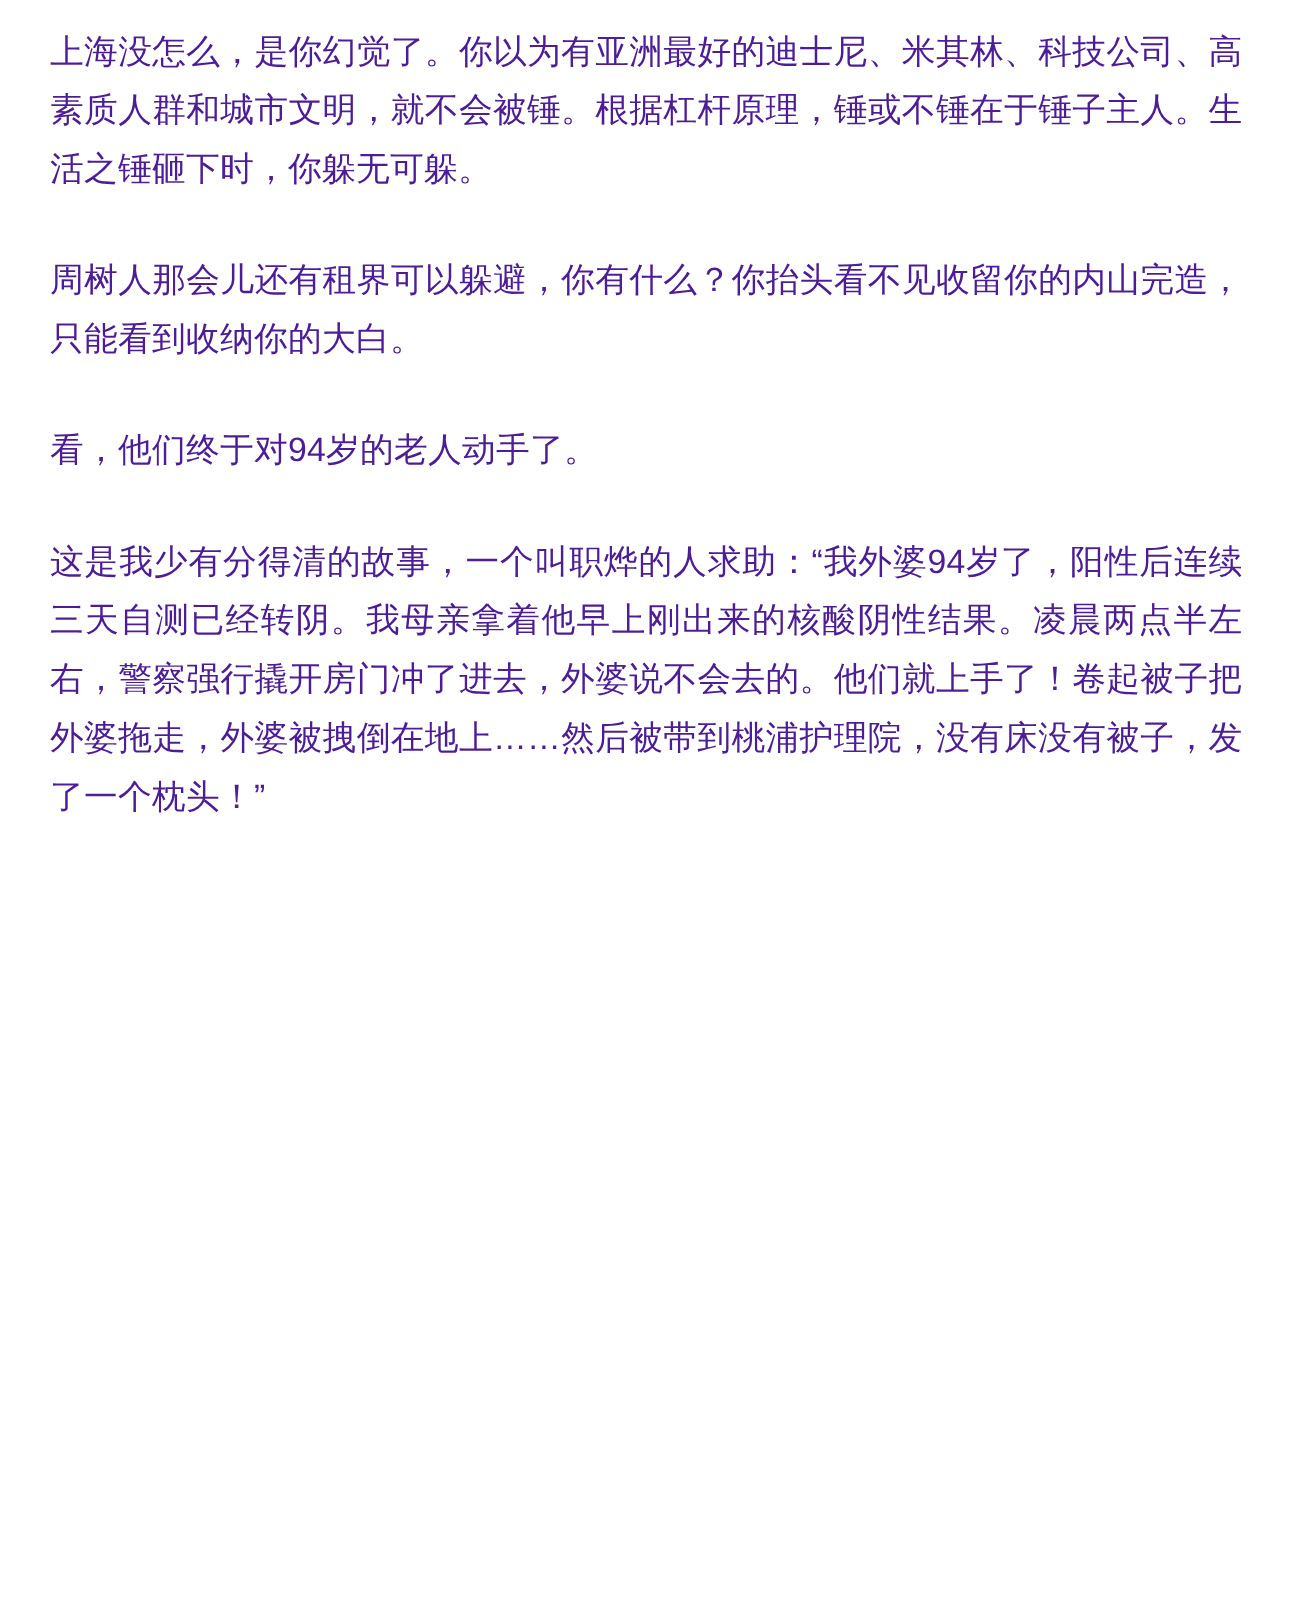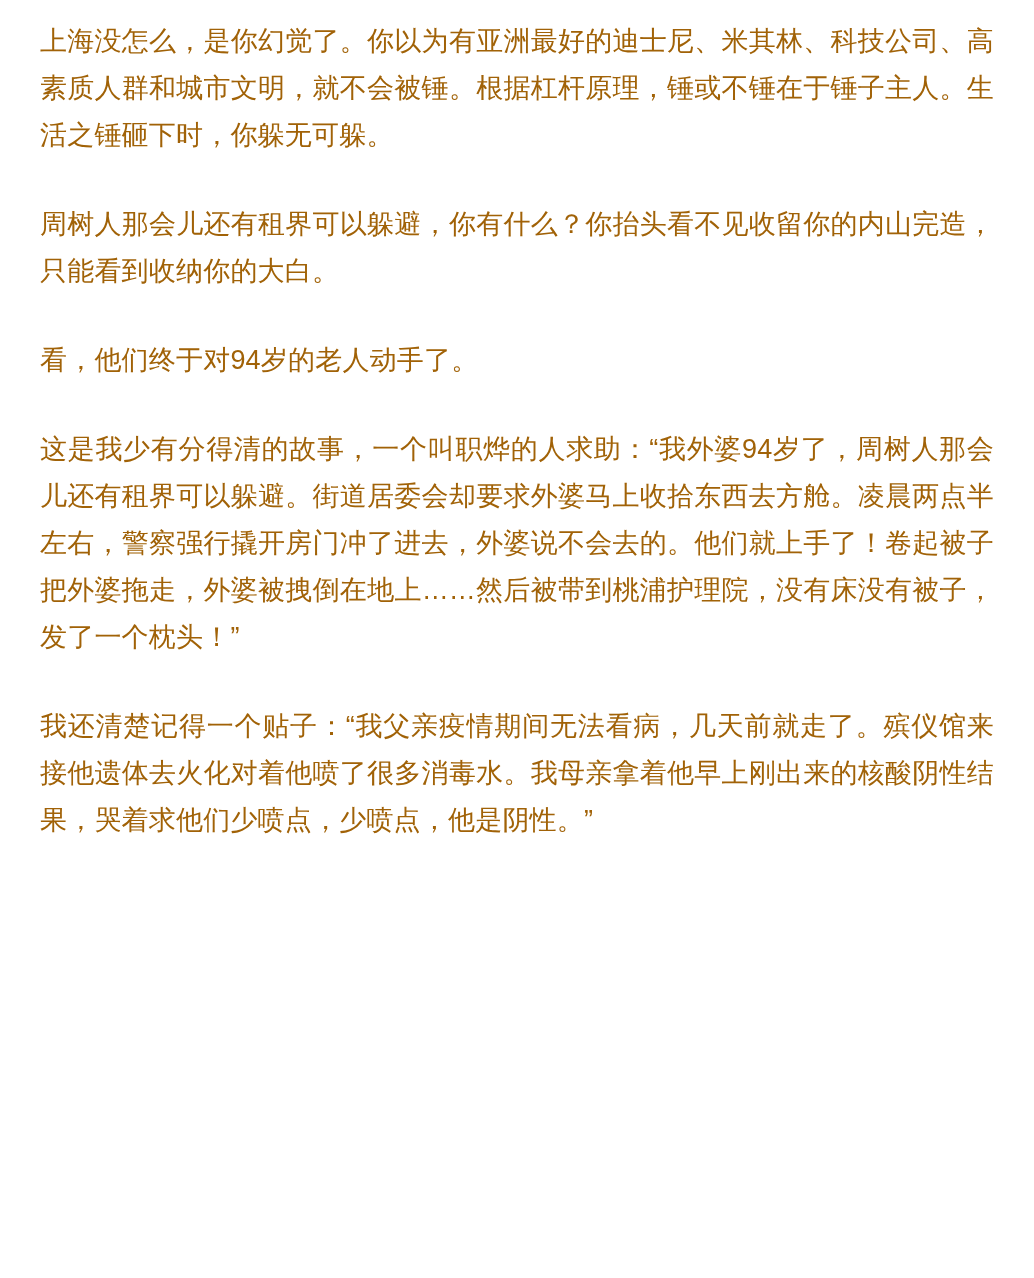--- a/index.html
+++ b/index.html
@@ -19,30 +19,29 @@
     width: 1034px;
     padding: 18px 40px 0 40px;
   }
   .para {
     font-size: 27px;
     line-height: 47px;
     letter-spacing: 0.2px;
     text-align: justify;
     text-justify: inter-character;
     margin: 0 0 42px 0;
-    color: #a16207;
+    color: #4c1d95;
     word-break: break-all;
   }
   .para:last-child {
     margin-bottom: 0;
   }
 </style>
 </head>
 <body>
 
 <div class="article">
   <p class="para">上海没怎么，是你幻觉了。你以为有亚洲最好的迪士尼、米其林、科技公司、高素质人群和城市文明，就不会被锤。根据杠杆原理，锤或不锤在于锤子主人。生活之锤砸下时，你躲无可躲。</p>
   <p class="para">周树人那会儿还有租界可以躲避，你有什么？你抬头看不见收留你的内山完造，只能看到收纳你的大白。</p>
   <p class="para">看，他们终于对94岁的老人动手了。</p>
-  <p class="para">这是我少有分得清的故事，一个叫职烨的人求助：“我外婆94岁了，周树人那会儿还有租界可以躲避。街道居委会却要求外婆马上收拾东西去方舱。凌晨两点半左右，警察强行撬开房门冲了进去，外婆说不会去的。他们就上手了！卷起被子把外婆拖走，外婆被拽倒在地上……然后被带到桃浦护理院，没有床没有被子，发了一个枕头！”</p>
-  <p class="para">我还清楚记得一个贴子：“我父亲疫情期间无法看病，几天前就走了。殡仪馆来接他遗体去火化对着他喷了很多消毒水。我母亲拿着他早上刚出来的核酸阴性结果，哭着求他们少喷点，少喷点，他是阴性。”</p>
+  <p class="para">这是我少有分得清的故事，一个叫职烨的人求助：“我外婆94岁了，阳性后连续三天自测已经转阴。我母亲拿着他早上刚出来的核酸阴性结果。凌晨两点半左右，警察强行撬开房门冲了进去，外婆说不会去的。他们就上手了！卷起被子把外婆拖走，外婆被拽倒在地上……然后被带到桃浦护理院，没有床没有被子，发了一个枕头！”</p>
 
 </div>
 
 </body></html>

